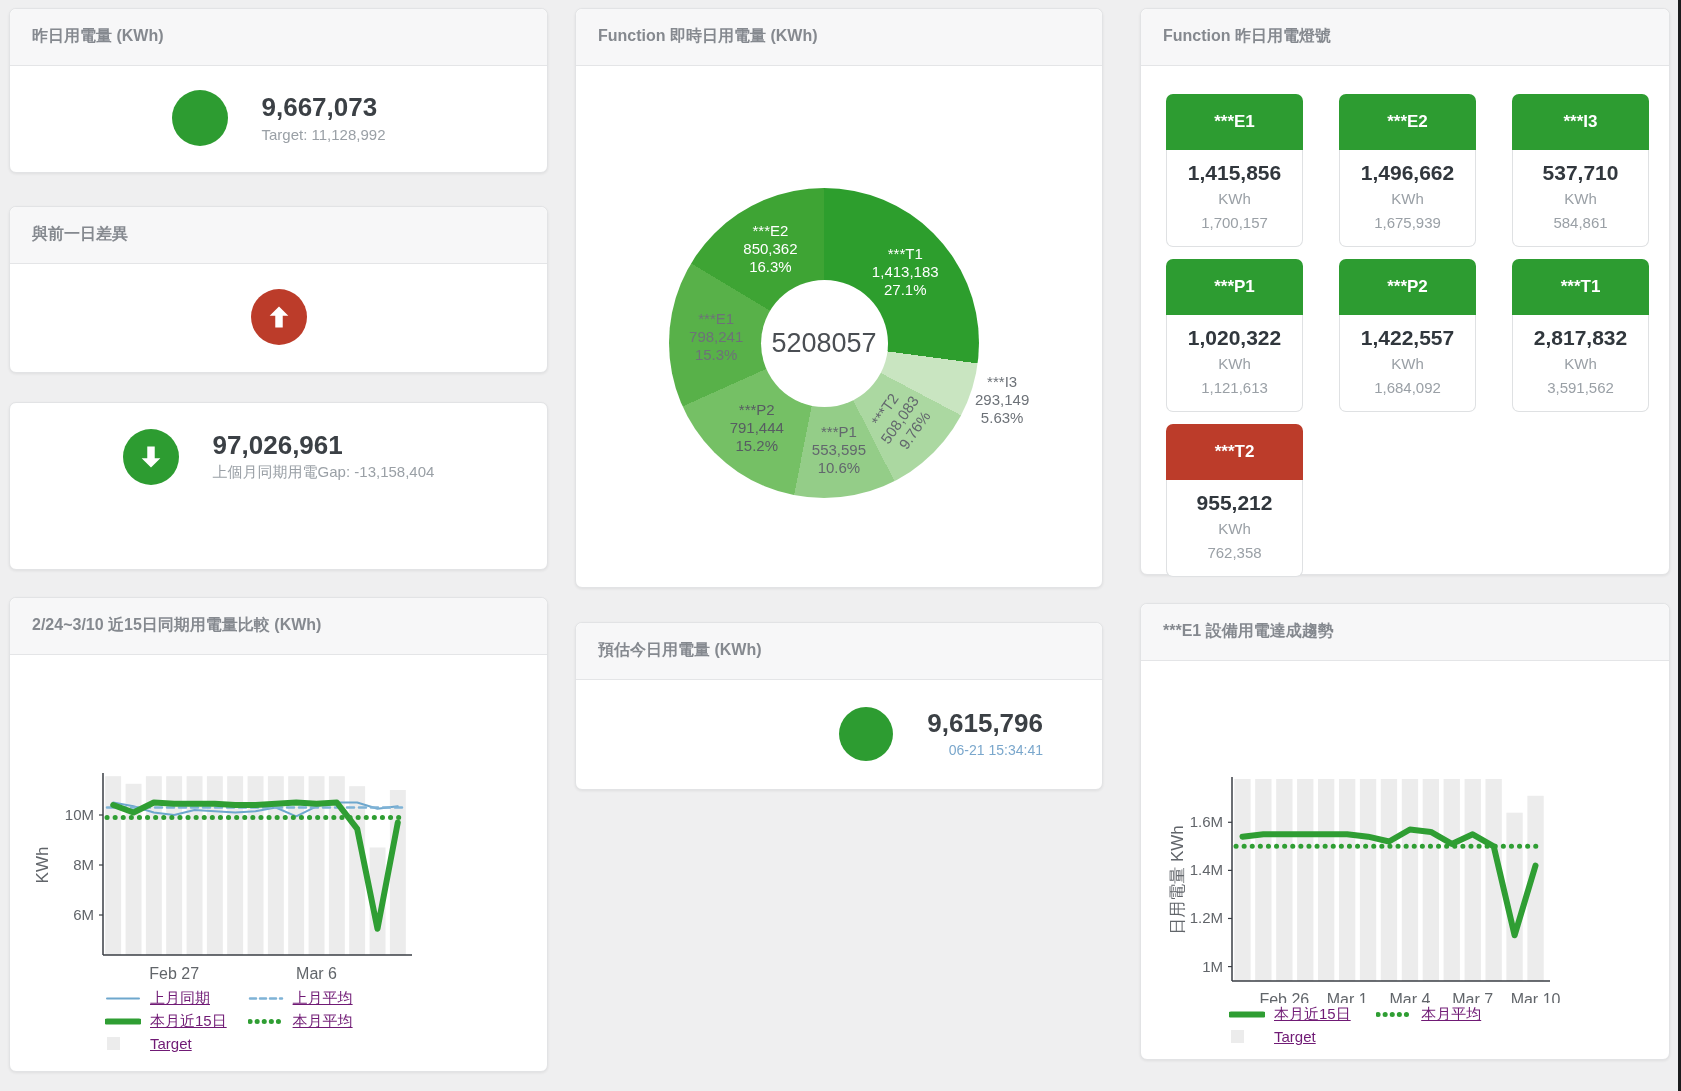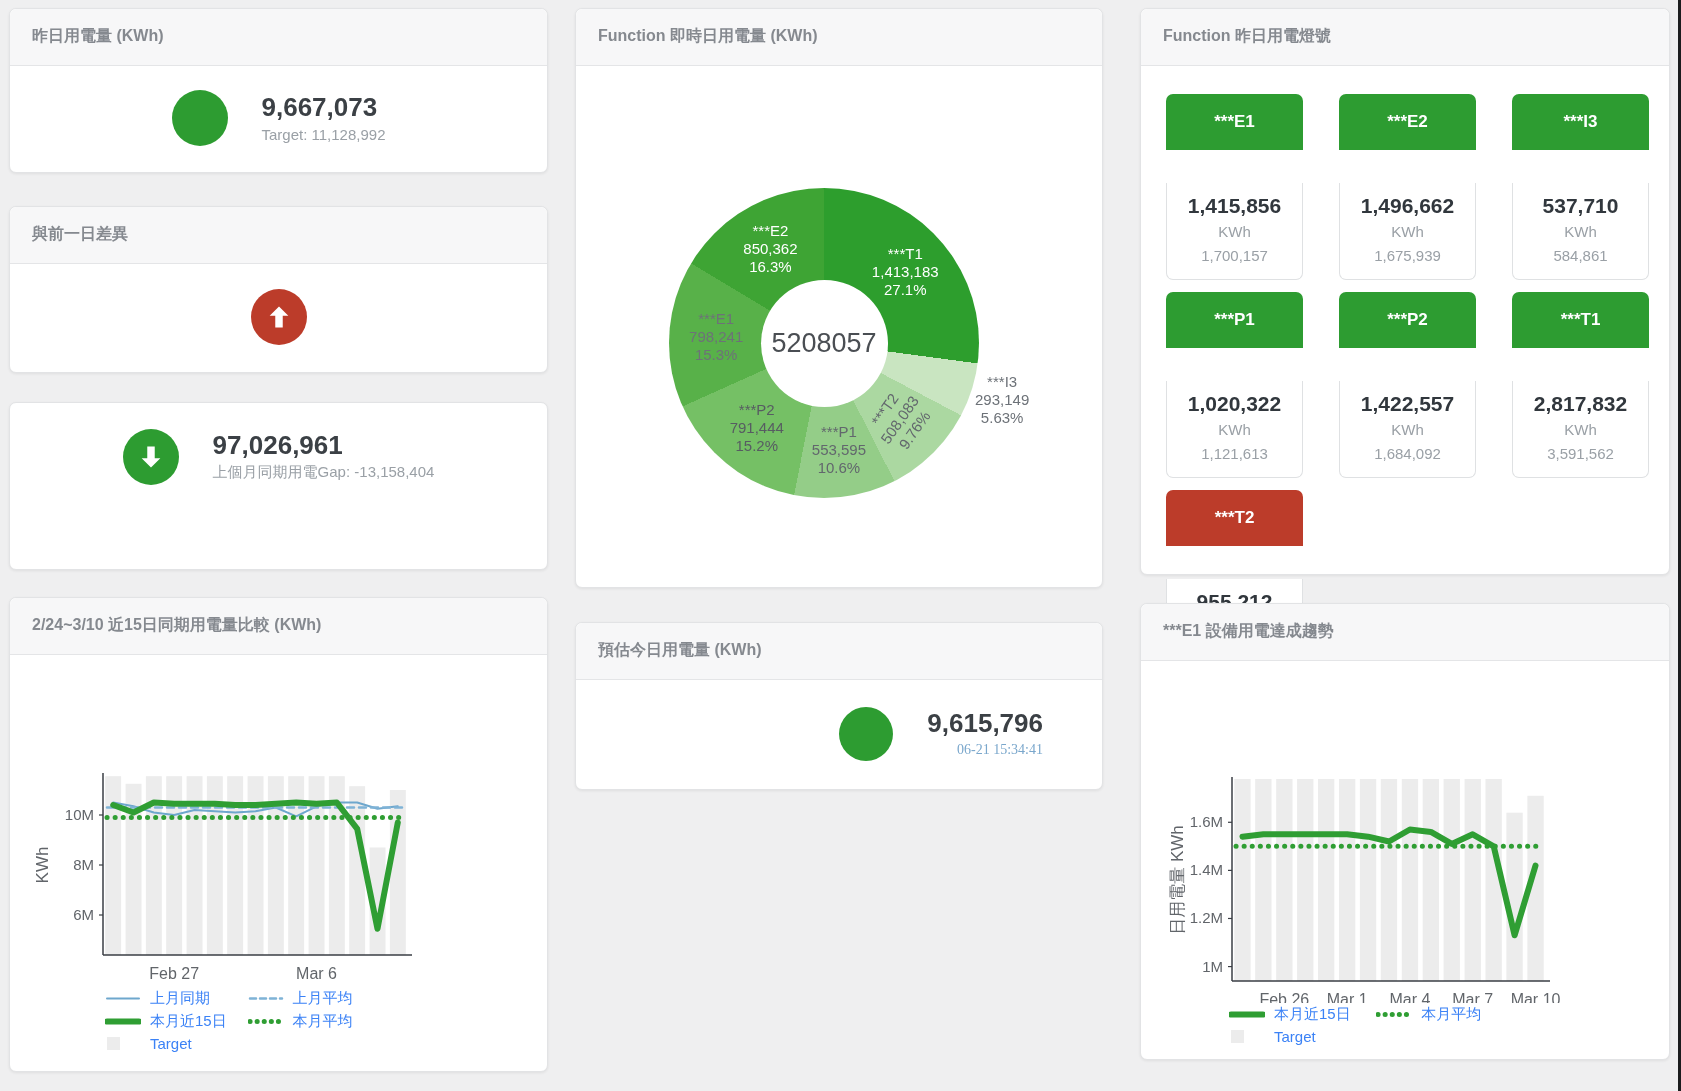--- a/index.html
+++ b/index.html
@@ -22,50 +22,50 @@
   
   .stat-row{display:flex;align-items:center;justify-content:center;gap:34px;height:100%;}
   .stat-row.right{justify-content:flex-end;padding-right:59px;}
   .stat-circle{width:56px;height:56px;border-radius:50%;flex:0 0 auto;
     display:flex;align-items:center;justify-content:center;}
   .stat-circle svg{display:block;}
   .stat-text{display:flex;flex-direction:column;}
   .stat-text.right{text-align:right;}
   .stat-value{font-size:26px;font-weight:700;color:#3b4045;line-height:1.12;}
   .stat-sub{font-size:15px;color:#9aa0a6;margin-top:3px;}
-  .stat-sub.blue{color:#7aa7cc;font-size:14px;font-family:Liberation Serif, serif;}
+  .stat-sub.blue{color:#7aa7cc;font-size:14px;}
 
   
   .donut-body{height:520px;}
   .donut{position:absolute;left:93px;top:122px;width:310px;height:310px;border-radius:50%;}
   .donut-hole{position:absolute;left:50%;top:50%;width:127px;height:127px;margin:-63.5px 0 0 -63.5px;
     background:#fff;border-radius:50%;display:flex;align-items:center;justify-content:center;}
   .donut-center{font-size:27px;color:#4a4e53;}
   .donut-label{position:absolute;text-align:center;font-size:15px;line-height:18px;white-space:nowrap;z-index:3;}
   .donut-label span{display:block;}
 
   
   .lights-grid{display:grid;grid-template-columns:repeat(3,137px);gap:12px 36px;padding:28px 0 0 25px;}
   .tile{border-radius:7px;}
   .tile-header{height:56px;border-radius:7px 7px 0 0;display:flex;align-items:center;justify-content:center;
     color:#fff;font-size:17px;font-weight:700;}
   .tile-body{border:1px solid #dfe1e3;border-top:none;border-radius:0 0 7px 7px;text-align:center;
-    padding:9px 0 11px 0;background:#fff;margin-top:33px;}
+    padding:9px 0 11px 0;background:#fff;}
   .tile-value{font-size:21px;font-weight:700;color:#31373d;line-height:28px;}
   .tile-unit{font-size:15px;color:#9aa0a6;line-height:24px;}
   .tile-target{font-size:15px;color:#9aa0a6;line-height:24px;}
 
   
   .chart-svg{display:block;}
   .tick-label{font-size:15px;fill:#61656a;}
   .tick-label-x{font-size:16px;fill:#61656a;}
   .axis-label{font-size:17px;fill:#61656a;}
   .chart-legend{display:flex;flex-wrap:wrap;align-items:center;}
   .legend-item{display:flex;align-items:center;gap:9px;flex:0 0 46%;margin:2px 0;
-    font-size:15px;color:#3b82f6;cursor:pointer;}
+    font-size:15px;color:#701a75;cursor:pointer;text-decoration:underline;}
   .legend-item svg{display:block;flex:0 0 auto;}
 
   
   .scroll-strip{position:absolute;right:0;top:0;width:3px;height:1091px;background:#1b1c1e;}
 </style>
 </head>
 <body>
 
 <div class="panel" style="left:9px;top:8px;width:539px;height:165px;">
   <div class="panel-header">昨日用電量 (KWh)</div>

